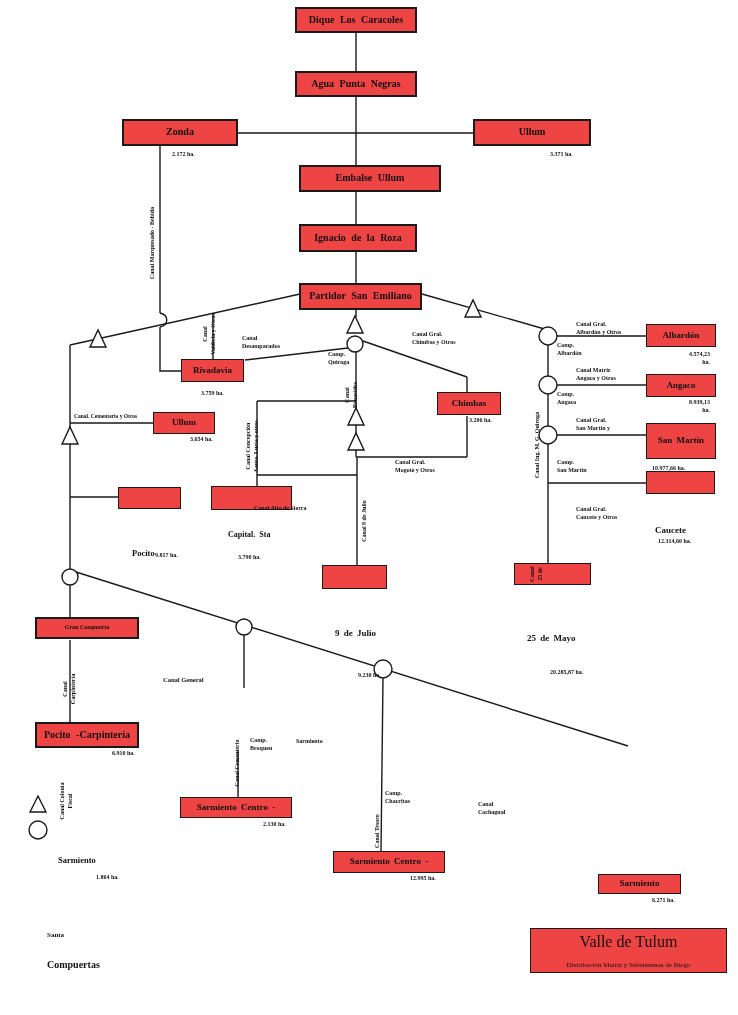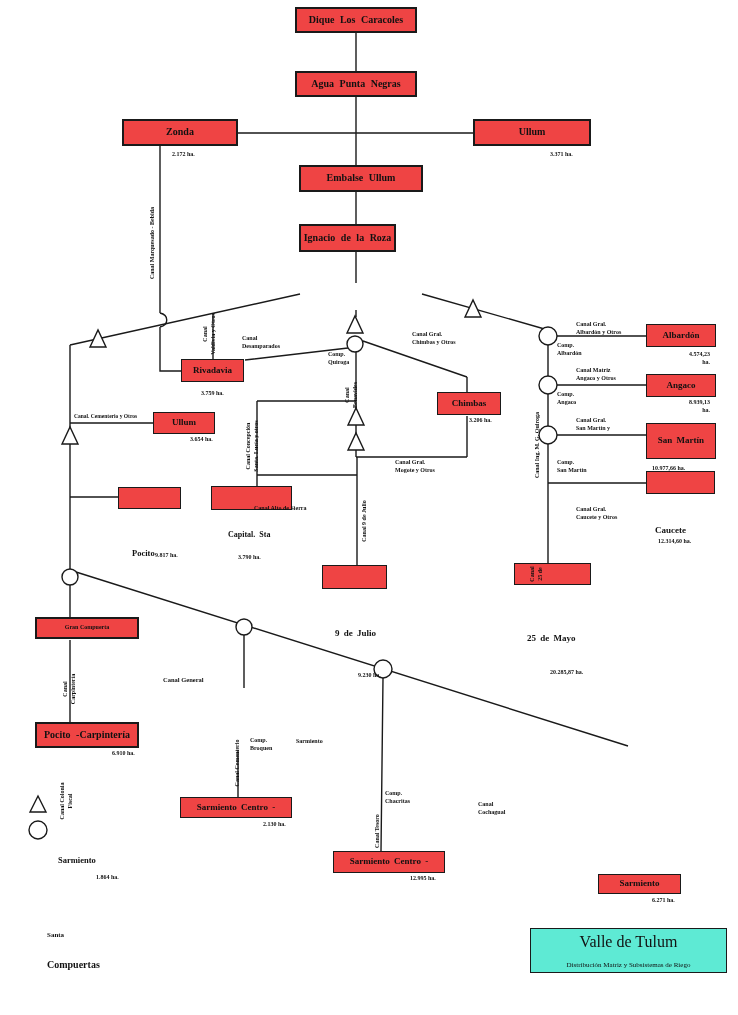--- a/index.html
+++ b/index.html
@@ -11,21 +11,21 @@
        font-weight:bold;font-size:10px;word-spacing:3px;line-height:1.05;box-sizing:border-box;}
   .box.sm{font-size:9px;border-width:1.8px;word-spacing:2px;}
   .box.empty{border-width:1.4px;}
   .lbl{position:absolute;font-weight:bold;font-size:6px;line-height:1.35;
        white-space:pre-line;color:#111;}
   .num{position:absolute;font-weight:bold;font-size:6px;white-space:pre-line;line-height:1.3;}
   .rgn{position:absolute;font-weight:bold;font-size:9px;word-spacing:2px;white-space:nowrap;}
   .vert{transform:translate(-50%,-50%) rotate(-90deg);text-align:center;white-space:pre-line;}
   .rt{text-align:right;}
   #titlebox{position:absolute;left:530px;top:928px;width:195px;height:43px;
-            border:1.6px solid #1a1a1a;background:#5eead4;display:flex;flex-direction:column;
+            border:1.6px solid #1a1a1a;background:#ef4444;display:flex;flex-direction:column;
             align-items:center;justify-content:center;}
   #titlebox .t1{font-size:16px;}
   #titlebox .t2{font-size:7px;margin-top:10px;}
   .gran{flex-direction:column;font-size:6px;word-spacing:0;line-height:1.25;}
   .c25{justify-content:flex-start;}
 </style>
 </head>
 <body>
 
 <div id="canvas">
@@ -68,22 +68,23 @@
       <circle cx="244" cy="627" r="8"></circle>
       <circle cx="383" cy="669" r="9"></circle>
       <circle cx="38" cy="830" r="9"></circle>
     </g>
   </svg>
 
   <div class="box" style="left:295px;top:7px;width:122px;height:26px">Dique Los Caracoles</div>
   <div class="box" style="left:295px;top:71px;width:122px;height:26px">Agua Punta Negras</div>
   <div class="box" style="left:122px;top:119px;width:116px;height:27px">Zonda</div>
   <div class="box" style="left:473px;top:119px;width:118px;height:27px">Ullum</div>
-  <div class="box" style="left:299px;top:165px;width:124px;height:27px">Embalse Ullum</div>
-  <div class="box" style="left:299px;top:224px;width:97px;height:28px">Ignacio de la Roza</div>
+  <div class="box" style="left:299px;top:165px;width:142px;height:27px">Embalse Ullum</div>
+  <div class="box" style="left:299px;top:224px;width:118px;height:28px">Ignacio de la Roza</div>
+  <div class="box" style="left:299px;top:283px;width:123px;height:27px;border-width:2.4px">Partidor San Emiliano</div>
   <div class="box sm" style="left:181px;top:359px;width:63px;height:23px">Rivadavia</div>
   <div class="box sm" style="left:153px;top:412px;width:62px;height:22px">Ullum</div>
   <div class="box sm" style="left:437px;top:392px;width:64px;height:23px">Chimbas</div>
   <div class="box sm" style="left:646px;top:324px;width:70px;height:23px">Albardón</div>
   <div class="box sm" style="left:646px;top:374px;width:70px;height:23px">Angaco</div>
   <div class="box sm" style="left:646px;top:423px;width:70px;height:36px">San Martín</div>
 
   <div class="box empty" style="left:646px;top:471px;width:69px;height:23px"></div>
   <div class="box empty" style="left:118px;top:487px;width:63px;height:22px"></div>
   <div class="box empty" style="left:211px;top:486px;width:81px;height:24px"></div>

